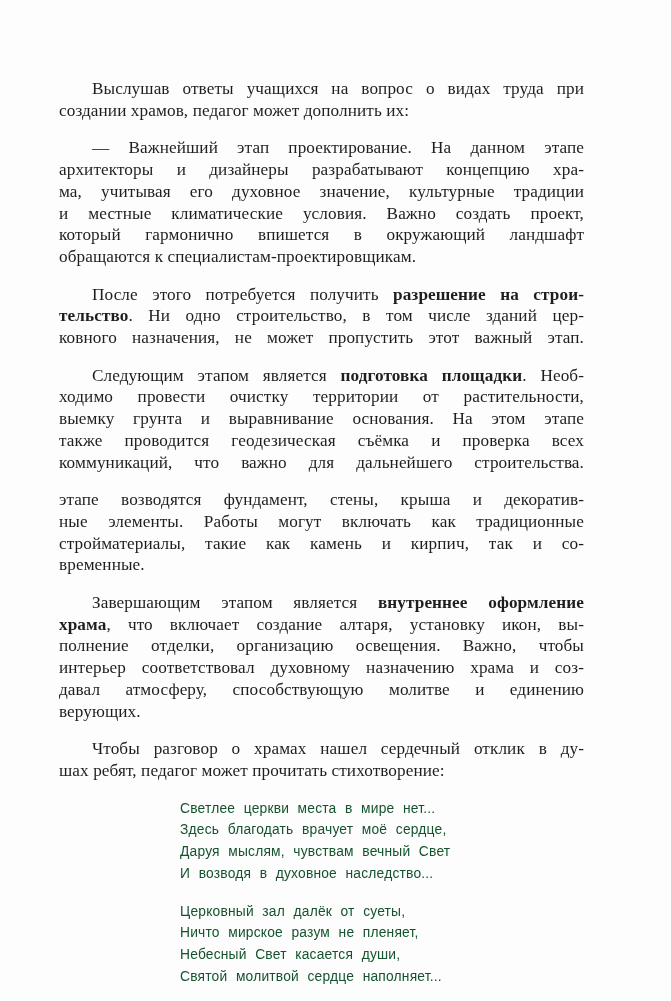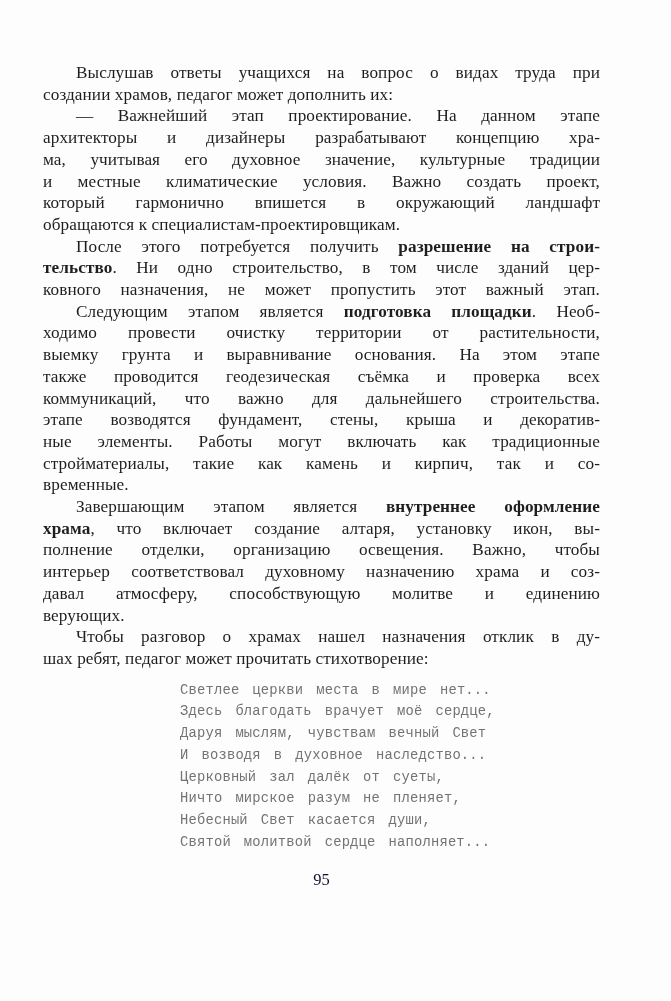--- a/index.html
+++ b/index.html
@@ -13,44 +13,44 @@
     position: relative;
     width: 671px; height: 1001px;
     background: #fdfdfd;
     color: #1e1e1e;
   }
   .text-block {
     position: absolute;
     left: 43px; top: 62px;
     width: 557px;
   }
-  .paragraph { margin: 0; }
+  .paragraph { margin: 16px; }
   .line {
     font-size: 17.2px;
     line-height: 21.7px;
     text-align: justify;
     text-align-last: justify;
     letter-spacing: 0.1px;
   }
   .line.first { padding-left: 33px; }
   .line.last { text-align-last: auto; }
   .line.last.fill { text-align-last: justify; }
   .line b { font-weight: bold; }
   .poem {
     margin-top: 10px;
     padding-left: 137px;
   }
-  .stanza + .stanza { margin-top: 0; }
+  .stanza + .stanza { margin-top: 16px; }
   .poem-line {
-    font-family: Liberation Mono, monospace;
+    font-family: Liberation Sans, sans-serif;
     font-size: 13.8px;
     line-height: 21.7px;
     word-spacing: 4.5px;
     letter-spacing: 0.2px;
-    color: #737373;
+    color: #14532d;
     text-align: left;
   }
   .page-number {
     margin-top: 17px;
     text-align: center;
     font-size: 16.5px;
     color: #0f172a;
   }
 </style>
 </head>
@@ -91,21 +91,21 @@
         </div>
         <div class="paragraph">
           <div class="line first"><span>Завершающим этапом является </span><b>внутреннее оформление</b></div>
           <div class="line"><b>храма</b><span>, что включает создание алтаря, установку икон, вы-</span></div>
           <div class="line"><span>полнение отделки, организацию освещения. Важно, чтобы</span></div>
           <div class="line"><span>интерьер соответствовал духовному назначению храма и соз-</span></div>
           <div class="line"><span>давал атмосферу, способствующую молитве и единению</span></div>
           <div class="line last"><span>верующих.</span></div>
         </div>
         <div class="paragraph">
-          <div class="line first"><span>Чтобы разговор о храмах нашел назначения отклик в ду-</span></div>
+          <div class="line first"><span>Чтобы разговор о храмах нашел сердечный отклик в ду-</span></div>
           <div class="line last"><span>шах ребят, педагог может прочитать стихотворение:</span></div>
         </div>
       </div>
     <div class="poem" id="poem">
         <div class="stanza">
           <div class="poem-line">Светлее церкви места в мире нет...</div>
           <div class="poem-line">Здесь благодать врачует моё сердце,</div>
           <div class="poem-line">Даруя мыслям, чувствам вечный Свет</div>
           <div class="poem-line">И возводя в духовное наследство...</div>
         </div>

